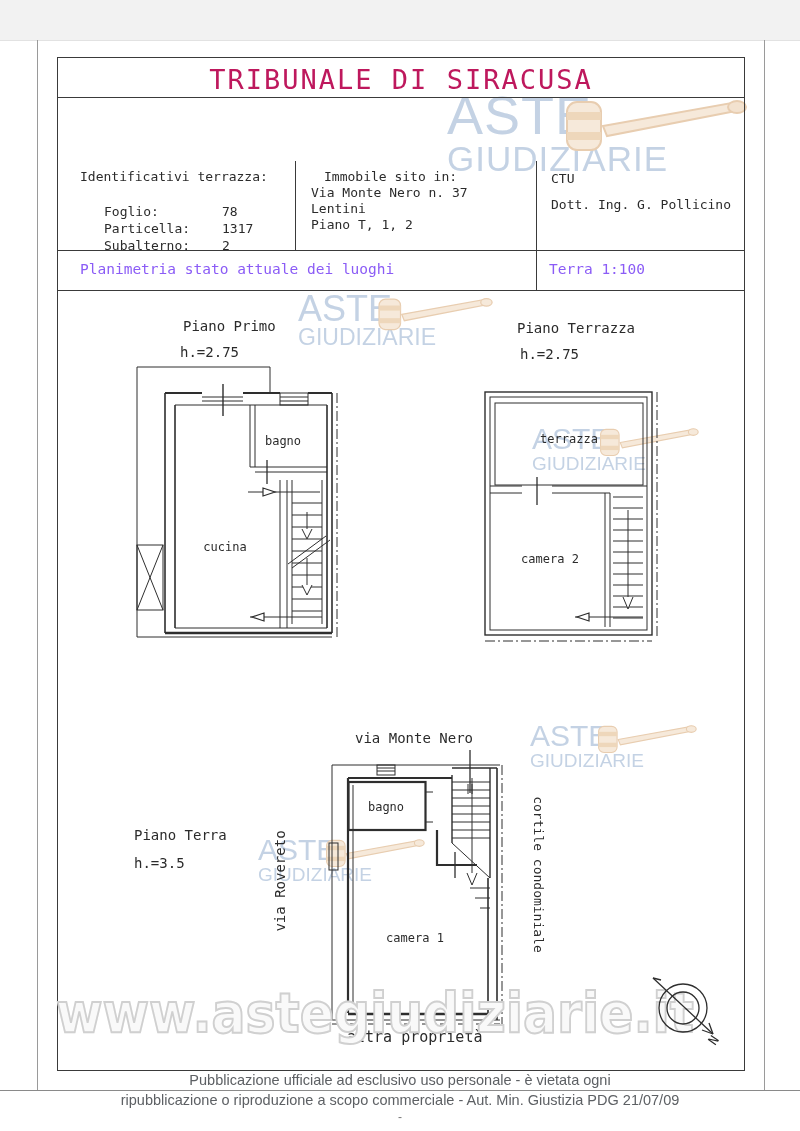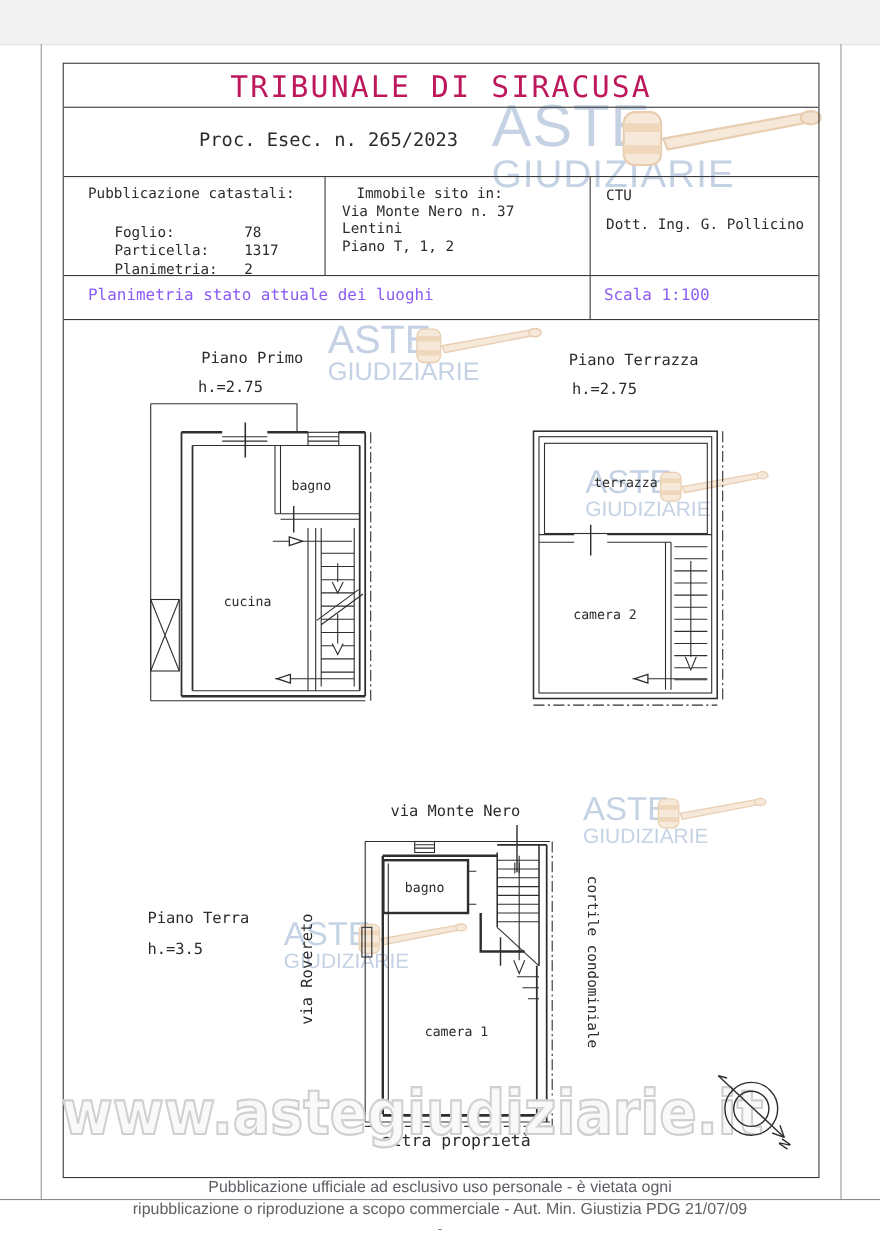--- a/index.html
+++ b/index.html
@@ -69,52 +69,49 @@
       <polygon points="44,32 178,8 182,16 48,42" fill="#f6e9da"></polygon>
       <ellipse cx="178" cy="13" rx="9" ry="6" fill="#f3e2cf"></ellipse>
     </g>
   </svg>
 </div>
 
 <div class="abs content-box">
   <div class="abs row-title">
     <div class="abs title-text">TRIBUNALE DI SIRACUSA</div>
   </div>
-  <div class="abs row-proc">
-    <div class="abs proc-text">Proc. Esec. n. 265/2023</div>
-  </div>
   <div class="abs row-table">
     <div class="cell c1">
-      <div class="abs cad" style="left:22px;top:8px;">Pubblicazione catastali:</div>
+      <div class="abs cad" style="left:22px;top:8px;">Identificativi terrazza:</div>
       <div class="abs cad kv" style="left:22px;top:43px;width:200px;">
         <span>Foglio:</span>
         <span>78</span>
         <span>Particella:</span>
         <span>1317</span>
-        <span>Planimetria:</span>
+        <span>Subalterno:</span>
         <span>2</span>
       </div>
     </div>
     <div class="cell c2">
       <div class="abs cad" style="left:15px;top:8px;margin-left:13px;">Immobile sito in:</div>
       <div class="abs cad" style="left:15px;top:24px;">Via Monte Nero n. 37</div>
       <div class="abs cad" style="left:15px;top:40px;text-align:right;">Lentini</div>
       <div class="abs cad" style="left:15px;top:56px;">Piano T, 1, 2</div>
     </div>
     <div class="cell c3">
       <div class="abs cad" style="left:14px;top:10px;">CTU</div>
       <div class="abs cad" style="left:14px;top:36px;">Dott. Ing. G. Pollicino</div>
     </div>
   </div>
   <div class="abs row-plan">
     <div class="p1">
       <div class="abs cad15" style="left:22px;top:10px;">Planimetria stato attuale dei luoghi</div>
     </div>
     <div class="p2">
-      <div class="abs cad15" style="left:12px;top:10px;">Scala 1:100</div>
+      <div class="abs cad15" style="left:12px;top:10px;">Terra 1:100</div>
     </div>
   </div>
 </div>
 
 <div class="abs wm wm-med" style="left:298px;top:292px;">
   <span class="aste">ASTE</span>
   <span class="giud">GIUDIZIARIE</span>
   <svg class="gavel" style="left:76px;top:2px;" width="120" height="42" viewBox="0 0 190 66">
     <g stroke="#e8cdb0" stroke-width="2" fill="#f6e9da">
       <rect x="8" y="8" width="34" height="48" rx="10"></rect>

